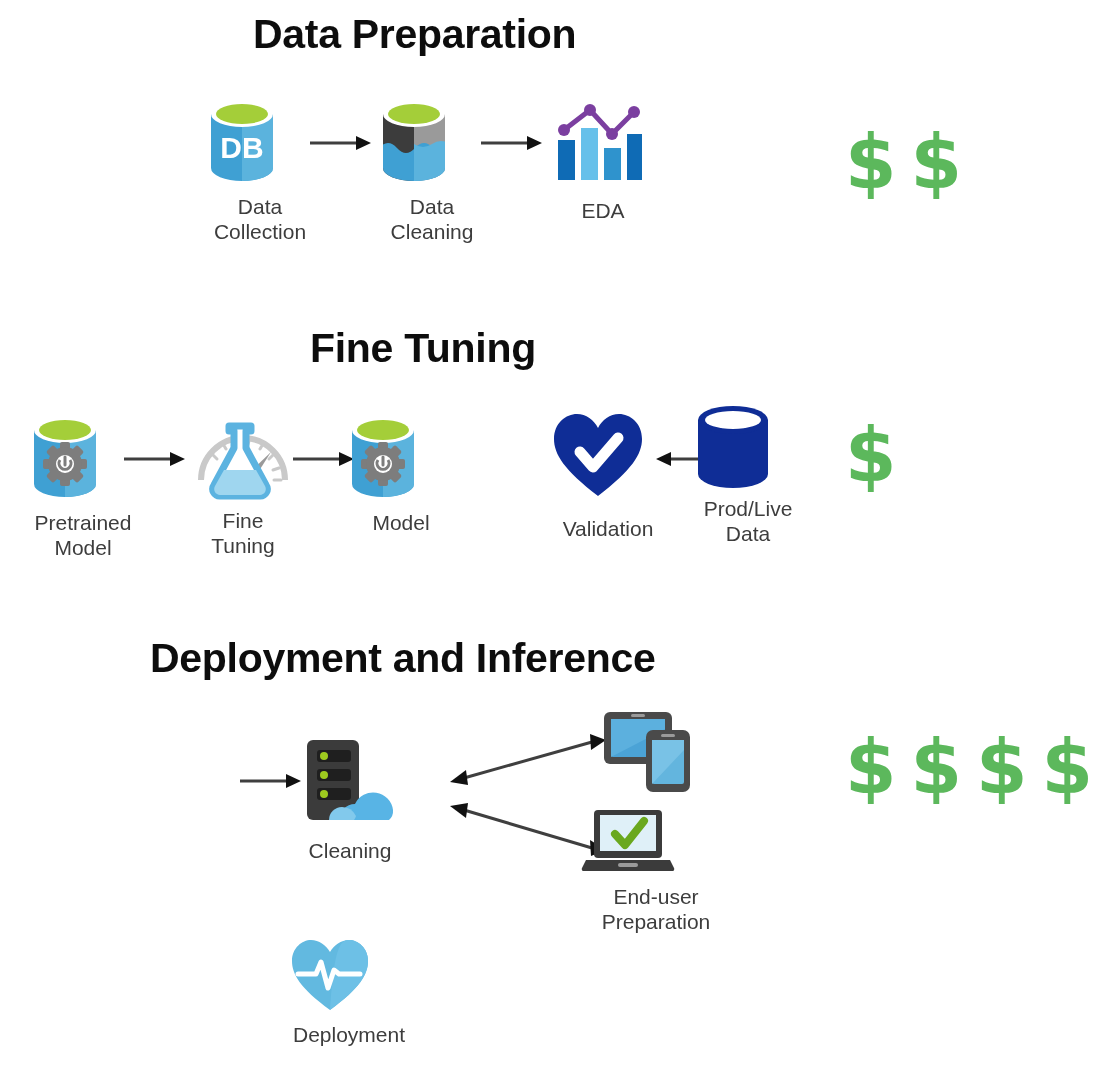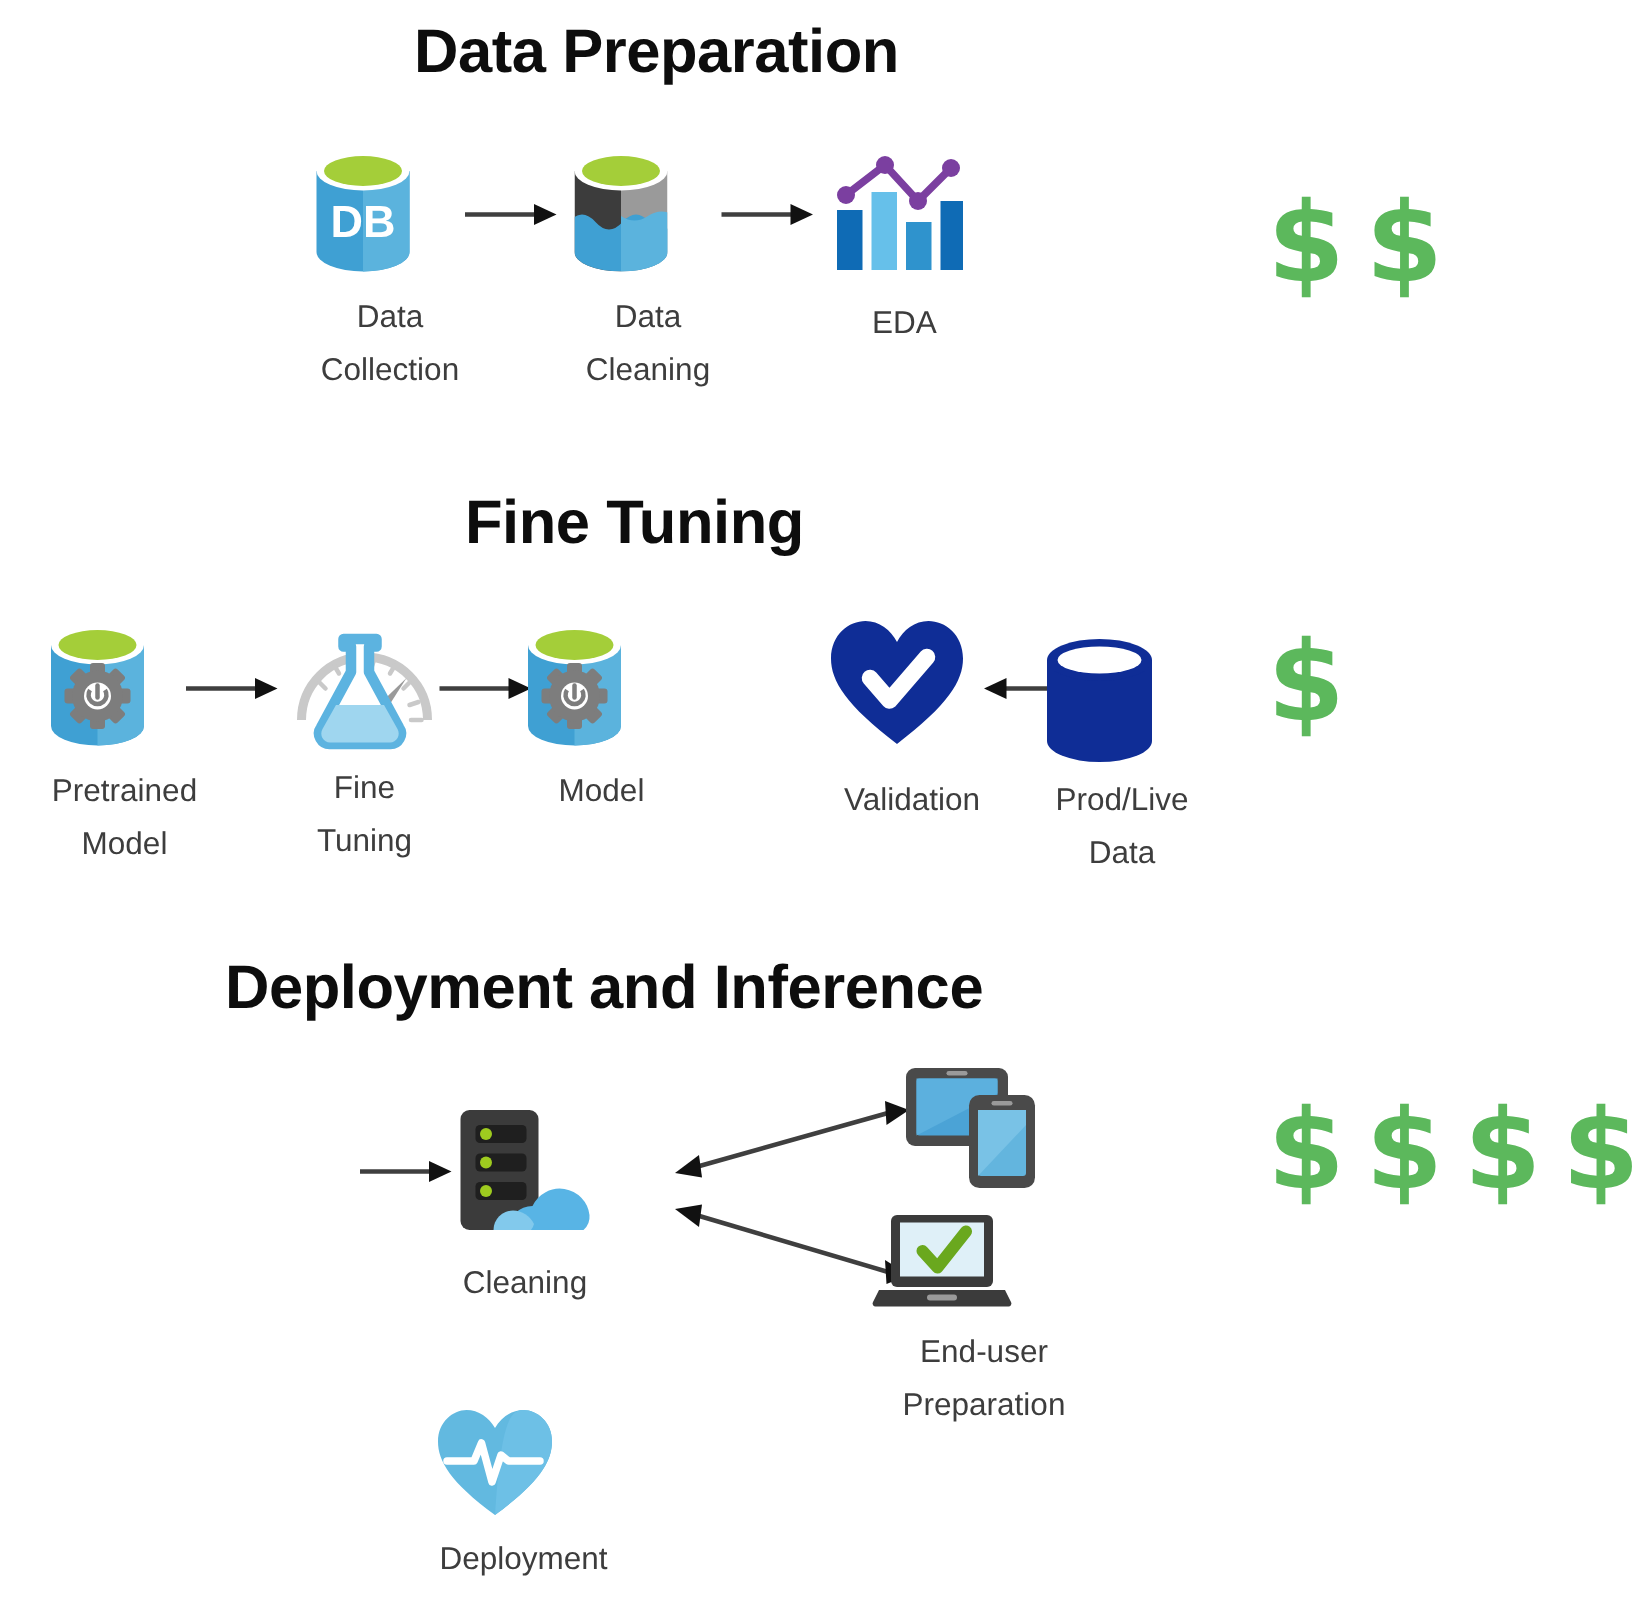--- a/index.html
+++ b/index.html
@@ -30,21 +30,21 @@
   .node {
     position: absolute;
     text-align: center;
   }
   .node-icon {
     position: relative;
     margin: 0 auto;
   }
   .node-label {
     font-size: 21px;
-    line-height: 35px;
+    line-height: 25px;
     color: #3d3d3d;
     white-space: pre-line;
     margin-top: 6px;
     text-align: center;
   }
   .money {
     position: absolute;
     display: flex;
     gap: 14px;
     align-items: center;
@@ -60,21 +60,21 @@
   .arrow {
     position: absolute;
   }
   .svgbox { display:block; overflow: visible; }
 </style>
 </head>
 <body>
 
 <div id="canvas">
 
-  <div class="sec-title" style="left:276px; top:14px;">Data Preparation</div>
+  <div class="sec-title" style="left:253px; top:14px;">Data Preparation</div>
 
   <div class="node" style="left:199px; top:96px; width:122px;">
     <div class="node-icon">
       <svg class="svgbox" width="86" height="92" viewBox="0 0 86 92">
         <path d="M12 18 v54 a31 13 0 0 0 62 0 v-54 z" fill="#3fa0d3"></path>
         <path d="M43 18 v67 a31 13 0 0 0 31 -13 v-54 z" fill="#5bb3dd"></path>
         <ellipse cx="43" cy="18" rx="31" ry="13" fill="#ffffff"></ellipse>
         <ellipse cx="43" cy="18" rx="26" ry="10" fill="#a4ce39"></ellipse>
         <text x="43" y="62" font-family="Liberation Sans, sans-serif" font-size="30" font-weight="bold" fill="#ffffff" text-anchor="middle">DB</text>
       </svg>
@@ -239,21 +239,21 @@
     <div class="node-label" style="margin-top:16px;">Validation</div>
   </div>
 
   <div class="arrow" style="left:655px; top:450px;">
     <svg class="svgbox" width="62" height="18" viewBox="0 0 62 18">
       <line x1="14" y1="9" x2="62" y2="9" stroke="#3f3f3f" stroke-width="3"></line>
       <path d="M16 2 L1 9 L16 16 Z" fill="#111111"></path>
     </svg>
   </div>
 
-  <div class="node" style="left:692px; top:424px; width:112px;">
+  <div class="node" style="left:692px; top:404px; width:112px;">
     <div class="node-icon">
       <svg class="svgbox" width="82" height="88" viewBox="0 0 82 88">
         <path d="M6 16 v54 a35 14 0 0 0 70 0 v-54 z" fill="#0f2d96"></path>
         <ellipse cx="41" cy="16" rx="35" ry="14" fill="#0f2d96"></ellipse>
         <ellipse cx="41" cy="16" rx="28" ry="9" fill="#ffffff"></ellipse>
       </svg>
     </div>
     <div class="node-label" style="margin-top:4px;">Prod/Live
 Data</div>
   </div>

